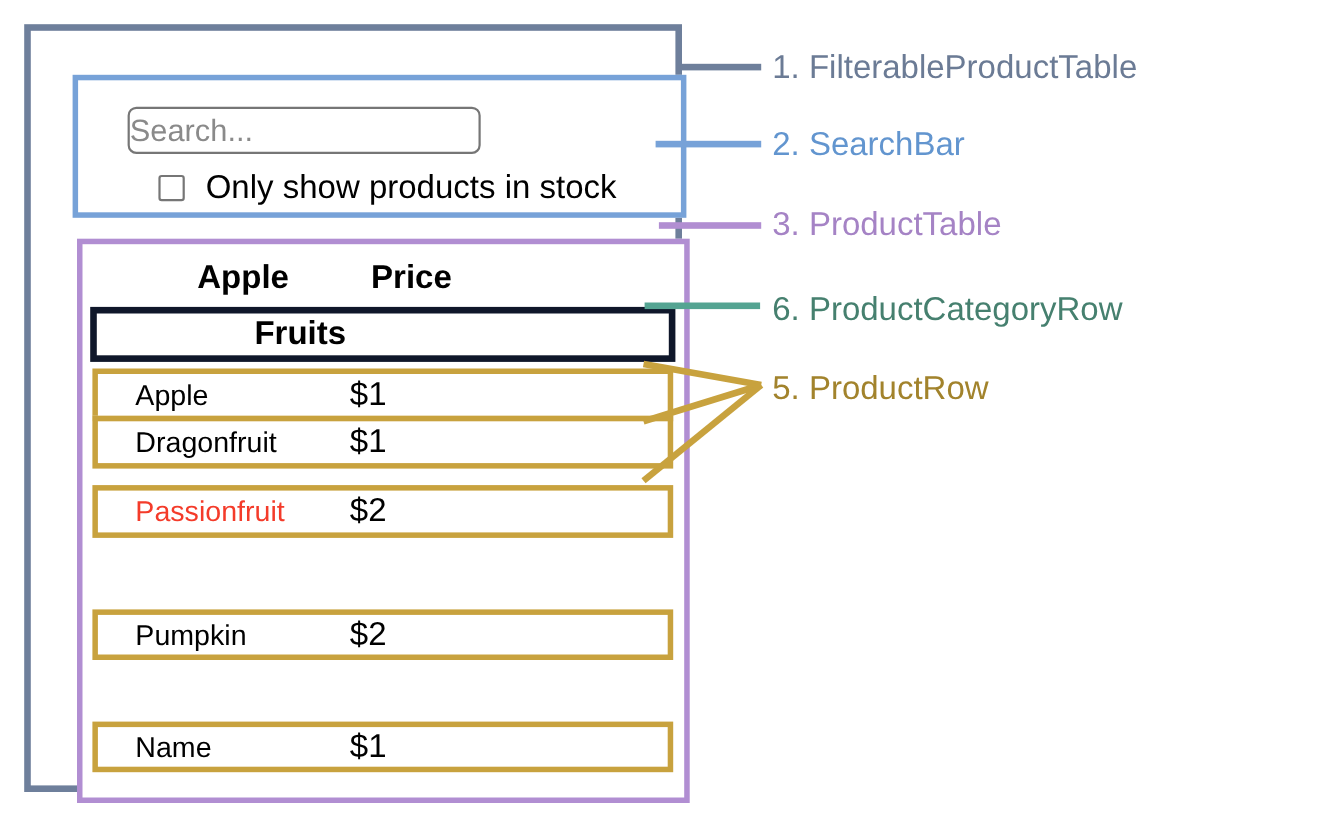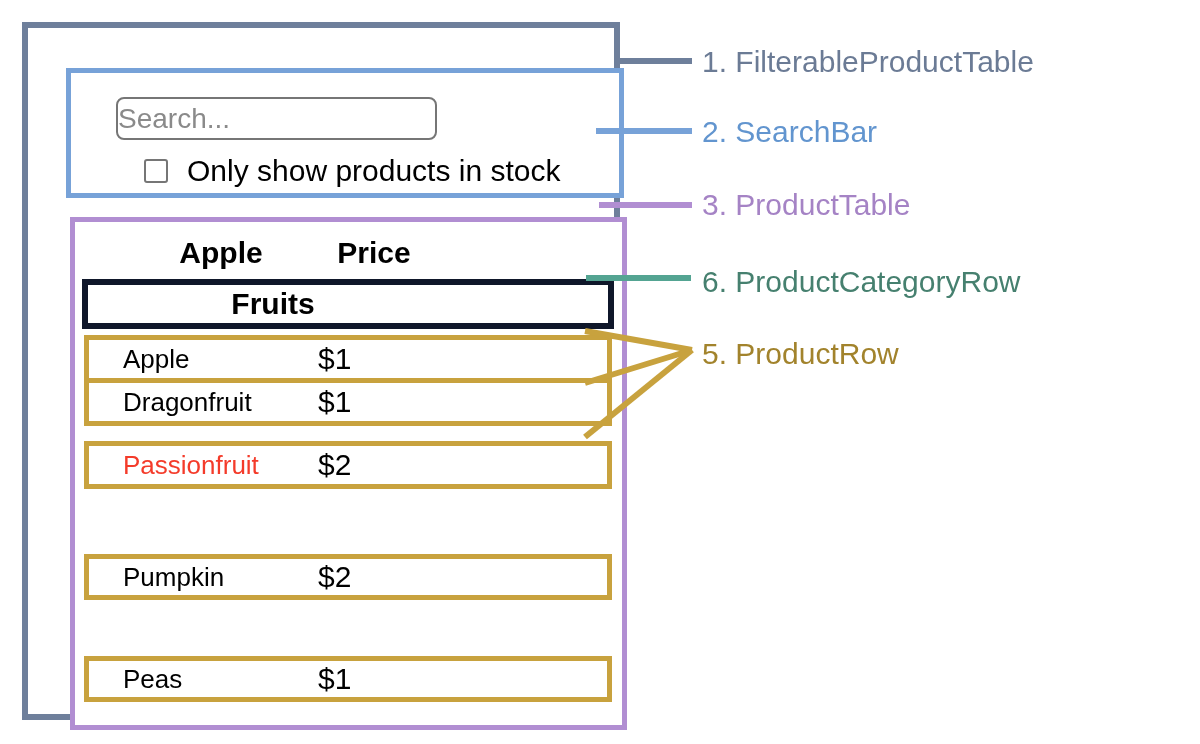--- a/index.html
+++ b/index.html
@@ -107,21 +107,21 @@
         <span class="cell-name oos">Passionfruit</span>
         <span class="cell-price">$2</span>
       </div>
 
 
       <div class="prod-row row-h46 pos-spinach">
         <span class="cell-name">Pumpkin</span>
         <span class="cell-price">$2</span>
       </div>
       <div class="prod-row row-h46 pos-peas">
-        <span class="cell-name">Peas</span>
+        <span class="cell-name">Name</span>
         <span class="cell-price">$1</span>
       </div>
     </div>
   </div>
 
   <div class="conn conn-1"></div>
   <div class="conn conn-2"></div>
   <div class="conn conn-3"></div>
   <div class="conn conn-4"></div>
   <svg class="fan-svg" viewBox="0 0 120 130">

